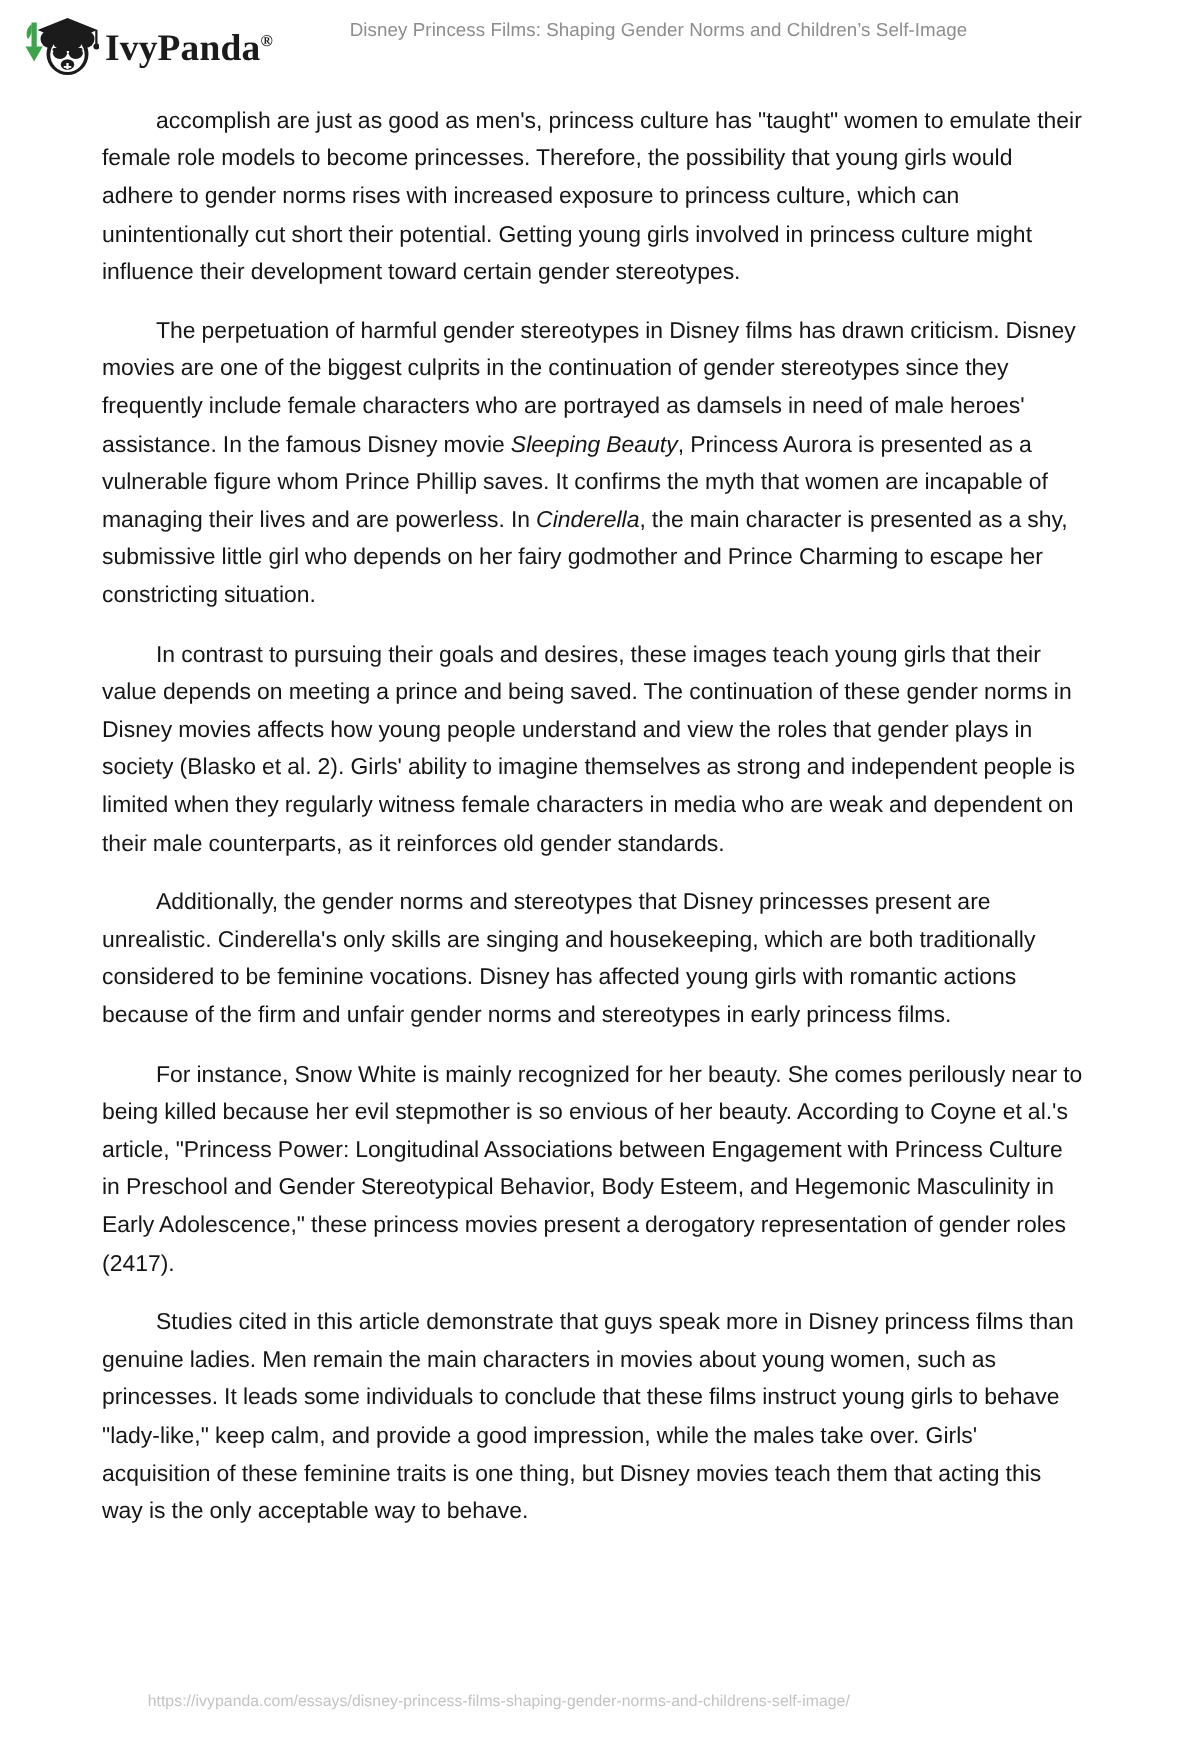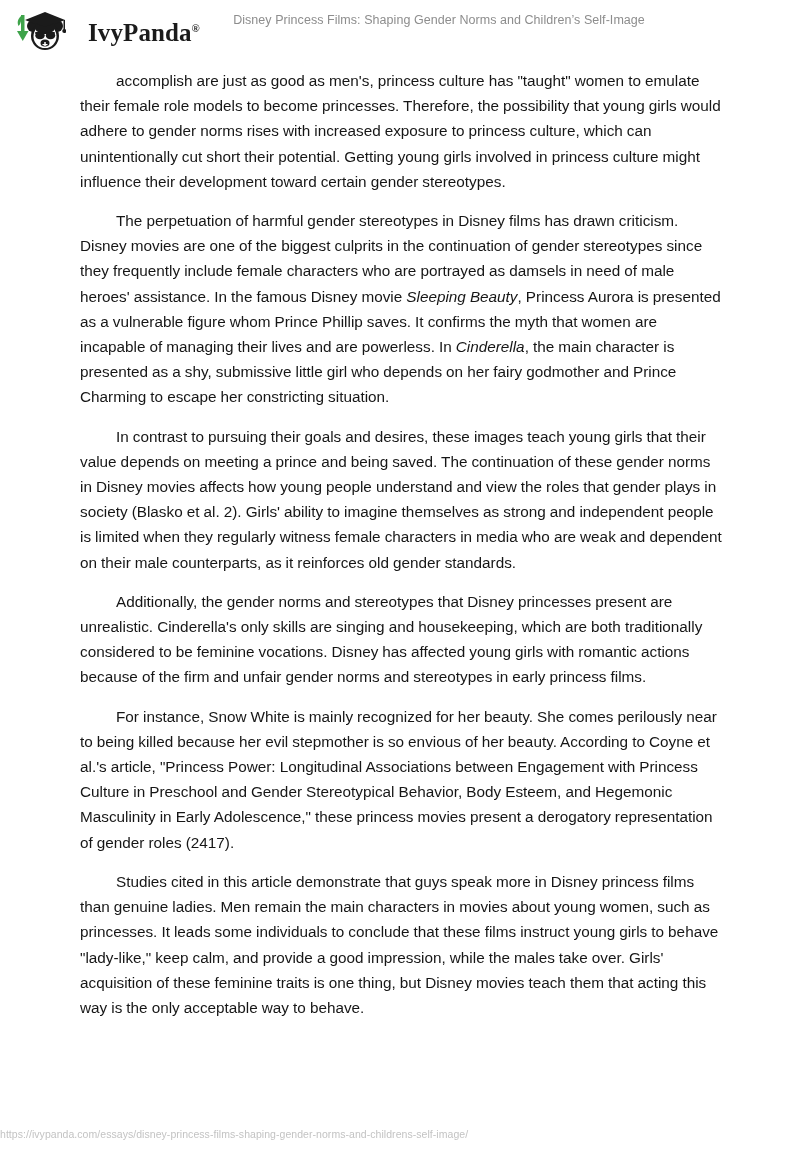--- a/index.html
+++ b/index.html
@@ -22,21 +22,21 @@
     left: 0;
     width: 800px;
     height: 62px;
   }
   .brand {
     position: absolute;
     left: 14px;
     top: 8px;
     display: flex;
     align-items: center;
-    gap: 22px;
+    gap: 4px;
   }
   .brand-mark {
     width: 52px;
     height: 46px;
     display: block;
   }
   .brand-word {
     font-family: "Liberation Serif", "DejaVu Serif", serif;
     font-weight: bold;
     font-size: 25px;
@@ -66,40 +66,40 @@
   }
 
   
   .content {
     position: absolute;
     left: 68px;
     top: 68px;
     width: 654px;
   }
   .para {
-    margin: 0 0 14px 12px;
+    margin: 0 0 14px 0;
     font-size: 15.3px;
     line-height: 25.2px;
     color: #161616;
     text-indent: 36px;
     text-align: left;
     font-stretch: condensed;
     font-family: "Liberation Sans Narrow", "Liberation Sans", "DejaVu Sans Condensed", sans-serif;
     word-spacing: -0.2px;
   }
   .para em {
   }
 
   
   .page-footer {
     position: absolute;
     left: 0;
     bottom: 18px;
     width: 665px;
-    text-align: left;
+    text-align: center;
   }
   .footer-url {
     font-size: 10.5px;
     color: #c3c3c3;
     font-family: "Liberation Sans", "DejaVu Sans", sans-serif;
     letter-spacing: 0.05px;
     white-space: nowrap;
     text-decoration: none;
   }
 </style>

